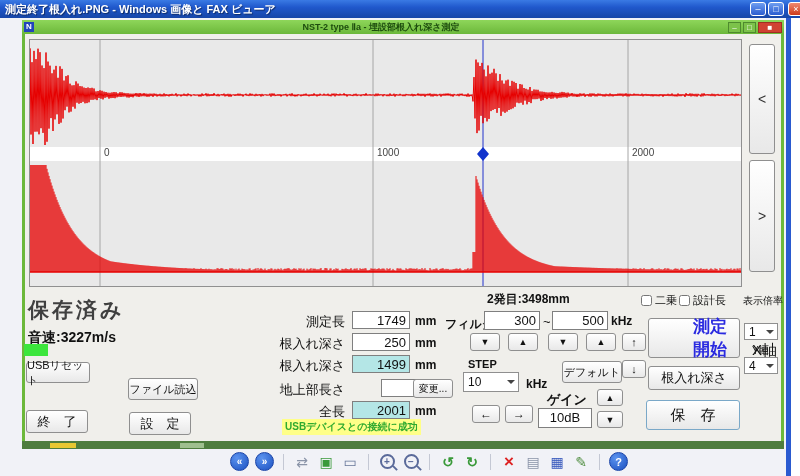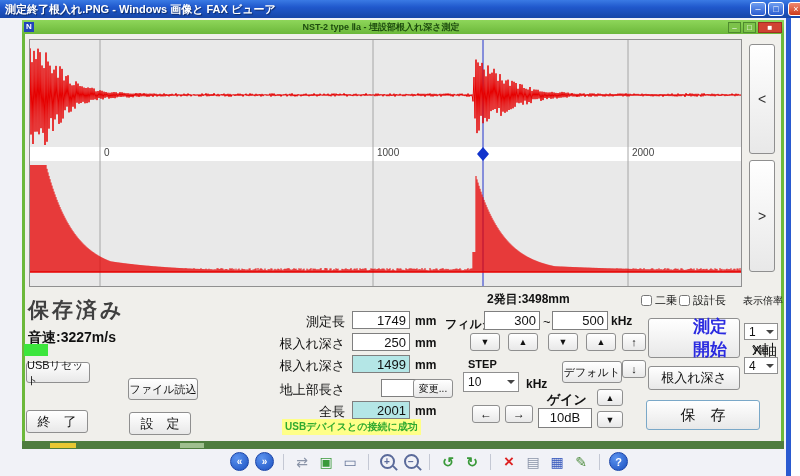--- a/index.html
+++ b/index.html
@@ -185,21 +185,21 @@
   <div class="sel" style="left:744px;top:323px;width:34px;height:17px;">
     <span>1</span>
   </div>
   <div class="lbl" style="left:752px;top:344px;font-size:10px;">Y軸</div>
   <div class="sel" style="left:744px;top:357px;width:34px;height:17px;">
     <span>4</span>
   </div>
 
   <div class="btn" style="left:648px;top:318px;width:92px;height:40px;font-size:17px;font-weight:bold;color:#2a2ae0;padding-left:44px;">測定開始</div>
   <div class="btn" style="left:648px;top:366px;width:92px;height:24px;font-size:13px;">根入れ深さ</div>
-  <div class="btn" style="left:646px;top:400px;width:114px;height:30px;font-size:15px;border-color:#7aa8c8;">保　存</div>
+  <div class="btn" style="left:646px;top:400px;width:94px;height:30px;font-size:15px;border-color:#7aa8c8;">保　存</div>
 
   <div class="abs toolbar">
     <span class="circ">«</span>
     <span class="circ">»</span>
     <span class="vsep"></span>
     <span class="tb" style="color:#8a94a8;">⇄</span>
     <span class="tb" style="color:#3a9a3a;">▣</span>
     <span class="tb" style="color:#667799;">▭</span>
     <span class="vsep"></span>
     <span class="tb">

